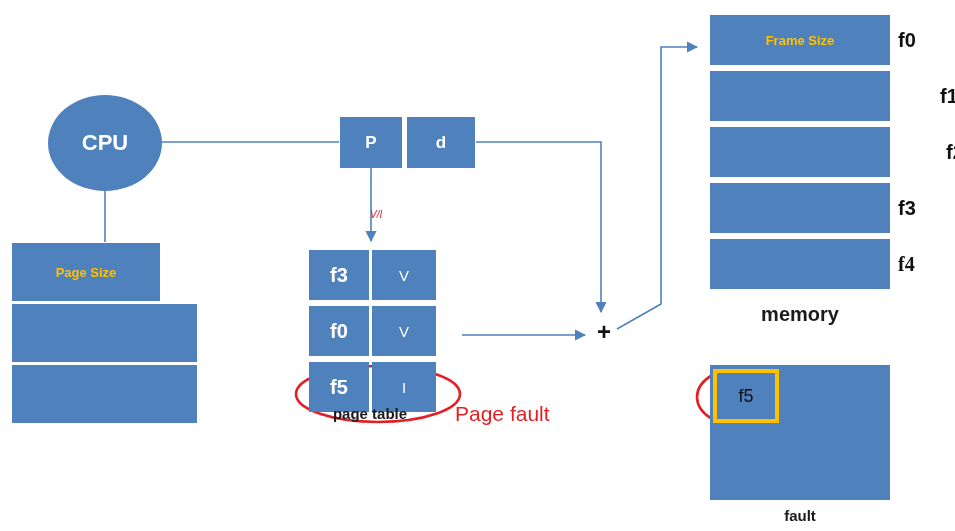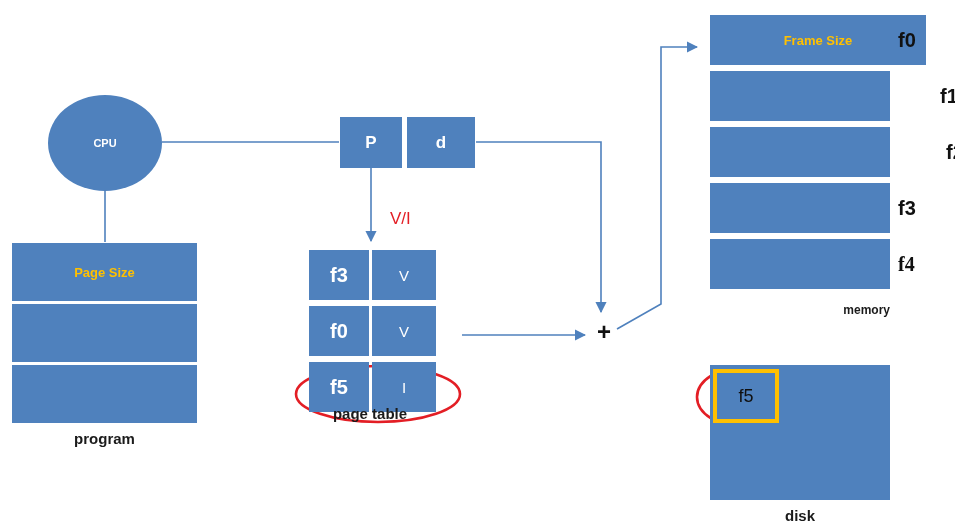--- a/index.html
+++ b/index.html
@@ -44,43 +44,42 @@
     <line class="cline" x1="162" y1="142" x2="339" y2="142"></line>
     <line class="cline" x1="105" y1="190" x2="105" y2="242"></line>
     <line class="cline" x1="371" y1="168" x2="371" y2="241" marker-end="url(#arrow)"></line>
     <polyline class="cline" points="476,142 601,142 601,312" marker-end="url(#arrow)"></polyline>
     <line class="cline" x1="462" y1="335" x2="585" y2="335" marker-end="url(#arrow)"></line>
     <polyline class="cline" points="617,329 661,304 661,47 697,47" marker-end="url(#arrow)"></polyline>
     <ellipse class="redellipse" cx="378" cy="394" rx="82" ry="28"></ellipse>
     <ellipse class="redellipse" cx="744" cy="397" rx="47" ry="30"></ellipse>
   </svg>
 
-  <div class="box cell ellipse bold" style="left:48px;top:95px;width:114px;height:96px;font-size:11px;">
+  <div class="box cell ellipse bold" style="left:48px;top:95px;width:114px;height:96px;font-size:22px;">
     <span>CPU</span>
   </div>
 
-  <div class="box cell" style="left:12px;top:243px;width:185px;height:58px;align-items:center;">
+  <div class="box cell" style="left:12px;top:243px;width:148px;height:58px;align-items:center;">
     <span class="gold">Page Size</span>
   </div>
   <div class="box cell" style="left:12px;top:304px;width:185px;height:58px;">
     <span></span>
   </div>
   <div class="box cell" style="left:12px;top:365px;width:185px;height:58px;">
     <span></span>
   </div>
-  <div class="caption" style="left:12px;top:430px;width:185px;">program</div>
 
   <div class="box cell bold" style="left:340px;top:117px;width:62px;height:51px;font-size:17px;">
     <span>P</span>
   </div>
   <div class="box cell bold" style="left:407px;top:117px;width:68px;height:51px;font-size:17px;">
     <span>d</span>
   </div>
 
-  <div class="red-text" style="left:390px;top:209px;font-size:17px;">V/I</div>
+  <div class="red-text" style="left:370px;top:209px;font-size:10px;font-style:italic;">V/I</div>
 
   <div class="box cell pt-frame" style="left:309px;top:250px;width:60px;height:50px;">
     <span>f3</span>
   </div>
   <div class="box cell pt-bit" style="left:372px;top:250px;width:64px;height:50px;">
     <span>V</span>
   </div>
   <div class="box cell pt-frame" style="left:309px;top:306px;width:60px;height:50px;">
     <span>f0</span>
   </div>
@@ -88,24 +87,25 @@
     <span>V</span>
   </div>
   <div class="box cell pt-frame" style="left:309px;top:362px;width:60px;height:50px;">
     <span>f5</span>
   </div>
   <div class="box cell pt-bit" style="left:372px;top:362px;width:64px;height:50px;">
     <span>I</span>
   </div>
   <div class="caption" style="left:300px;top:405px;width:140px;">page table</div>
 
+  <div class="red-text" style="left:455px;top:402px;font-size:21px;">Page fault</div>
 
   <div class="plus" style="left:592px;top:318px;">+</div>
 
-  <div class="box cell" style="left:710px;top:15px;width:216px;height:50px;">
+  <div class="box cell" style="left:710px;top:15px;width:180px;height:50px;">
     <span class="gold">Frame Size</span>
   </div>
   <div class="box cell" style="left:710px;top:71px;width:180px;height:50px;">
     <span></span>
   </div>
   <div class="box cell" style="left:710px;top:127px;width:180px;height:50px;">
     <span></span>
   </div>
   <div class="box cell" style="left:710px;top:183px;width:180px;height:50px;">
     <span></span>
@@ -113,21 +113,21 @@
   <div class="box cell" style="left:710px;top:239px;width:180px;height:50px;">
     <span></span>
   </div>
 
   <div class="frame-label" style="left:898px;top:15px;height:50px;">f0</div>
   <div class="frame-label" style="left:940px;top:71px;height:50px;">f1</div>
   <div class="frame-label" style="left:946px;top:127px;height:50px;">f2</div>
   <div class="frame-label" style="left:898px;top:183px;height:50px;">f3</div>
   <div class="frame-label" style="left:898px;top:239px;height:50px;font-family:Liberation Serif, serif;">f4</div>
 
-  <div class="caption" style="left:710px;top:303px;width:180px;font-size:12px;text-align:right;">memory</div>
+  <div class="caption" style="left:710px;top:303px;width:180px;font-size:20px;">memory</div>
 
   <div class="box" style="left:710px;top:365px;width:180px;height:135px;"></div>
   <div class="disk-block" style="left:713px;top:369px;width:58px;height:46px;">
     <span>f5</span>
   </div>
-  <div class="caption" style="left:710px;top:507px;width:180px;font-size:15px;">disk</div>
+  <div class="caption" style="left:710px;top:507px;width:180px;font-size:15px;">fault</div>
 
 </div>
 
 </body></html>

